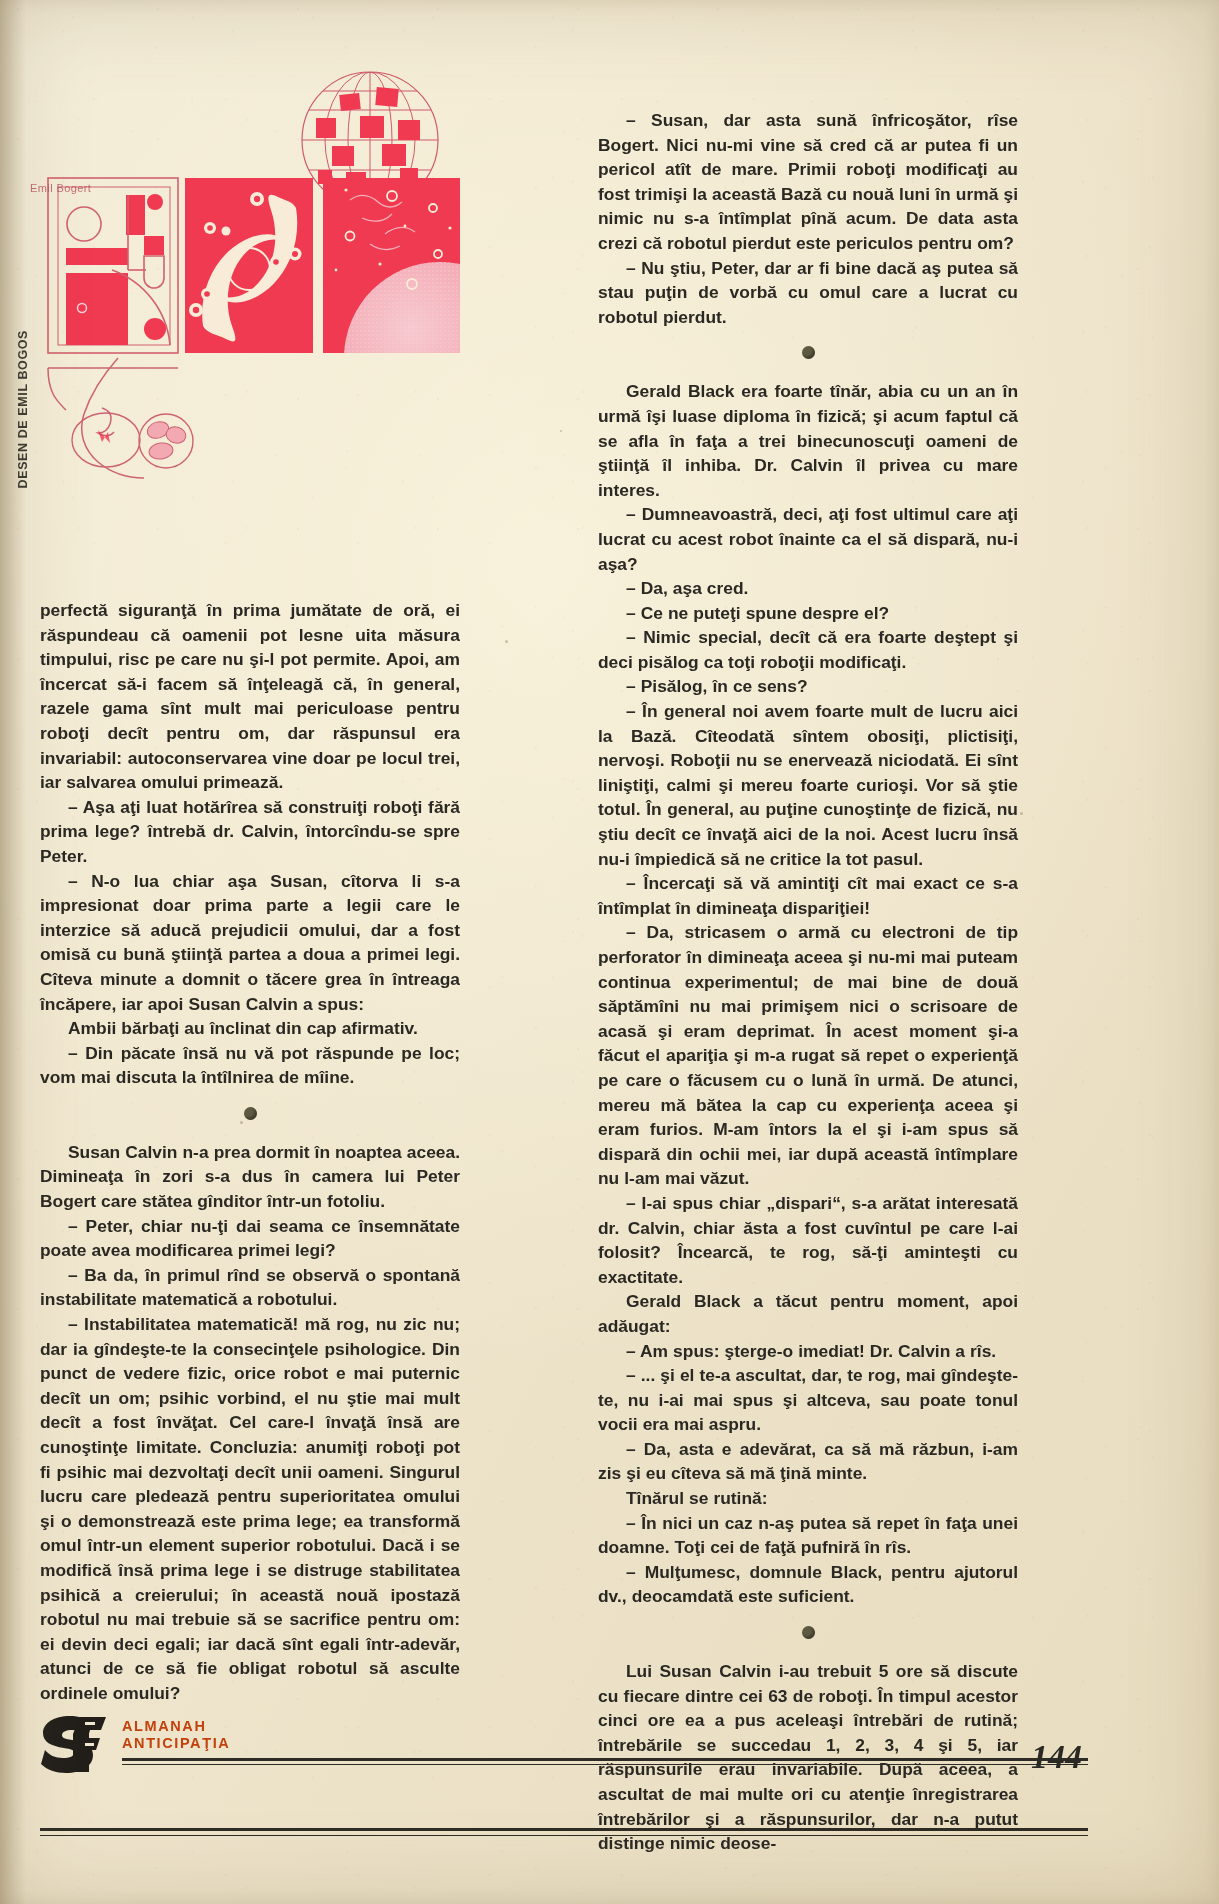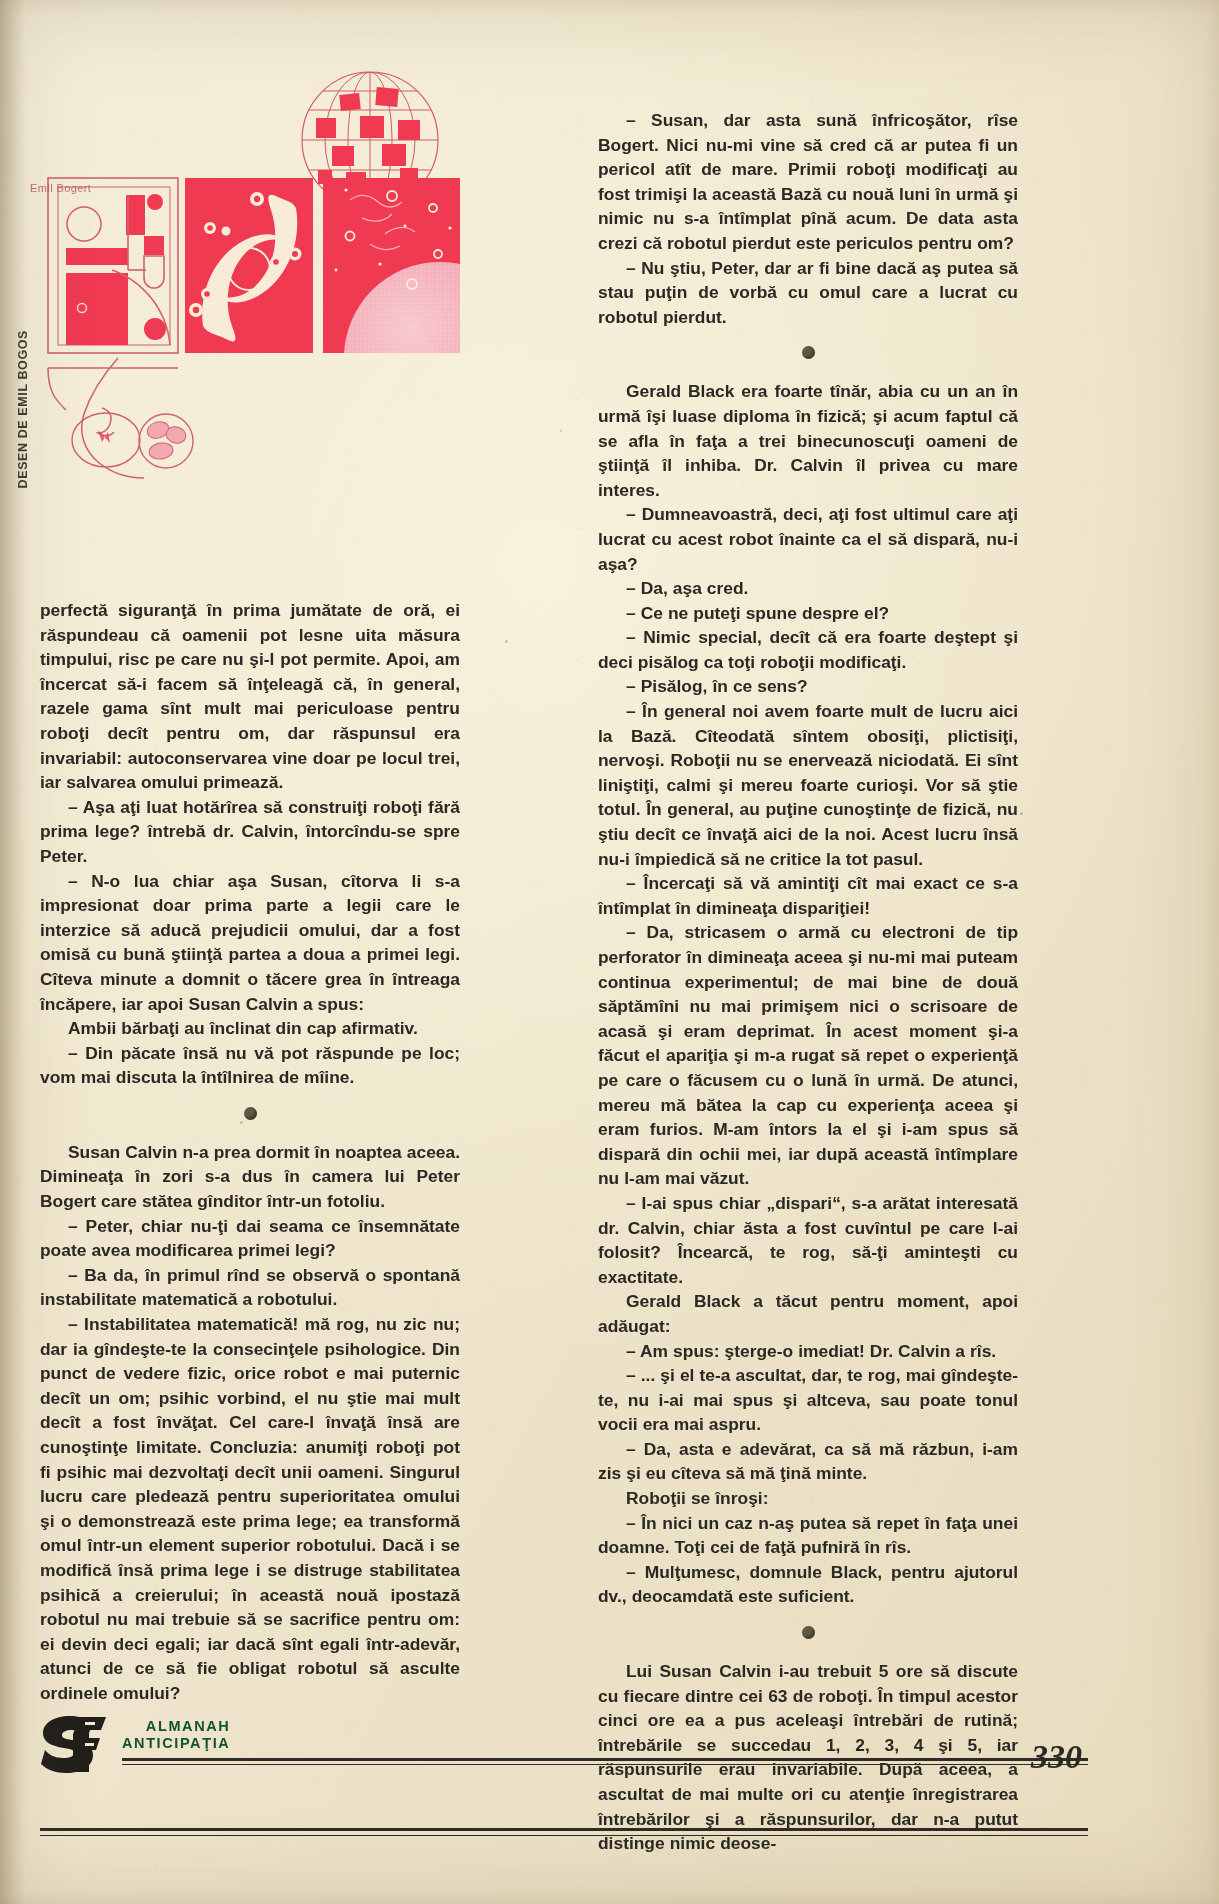--- a/index.html
+++ b/index.html
@@ -132,22 +132,21 @@
   }
   .almanah {
     position: absolute;
     left: 82px;
     top: 4px;
     font-family: "Liberation Sans", sans-serif;
     font-weight: 700;
     font-size: 14.5px;
     line-height: 17px;
     letter-spacing: 1.6px;
-    color: #14532d;
-    text-align: right;
+    color: #c2410c;
   }
   .rule-wrap {
     position: absolute;
     left: 82px;
     top: 44px;
     width: 966px;
   }
   .rule-wrap .r1 { height: 3px; background:#2e2c26; }
   .rule-wrap .r2 { height: 1px; background:#2e2c26; margin-top: 3px; }
   .pageno {
@@ -355,21 +354,21 @@
       <p class="ind">– Nimic special, decît că era foarte deştept şi deci pisălog ca toţi roboţii modificaţi.</p>
       <p class="ind">– Pisălog, în ce sens?</p>
       <p class="ind">– În general noi avem foarte mult de lucru aici la Bază. Cîteodată sîntem obosiţi, plictisiţi, nervoşi. Roboţii nu se enervează niciodată. Ei sînt liniştiţi, calmi şi mereu foarte curioşi. Vor să ştie totul. În general, au puţine cunoştinţe de fizică, nu ştiu decît ce învaţă aici de la noi. Acest lucru însă nu-i împiedică să ne critice la tot pasul.</p>
       <p class="ind">– Încercaţi să vă amintiţi cît mai exact ce s-a întîmplat în dimineaţa dispariţiei!</p>
       <p class="ind">– Da, stricasem o armă cu electroni de tip perforator în dimineaţa aceea şi nu-mi mai puteam continua experimentul; de mai bine de două săptămîni nu mai primişem nici o scrisoare de acasă şi eram deprimat. În acest moment şi-a făcut el apariţia şi m-a rugat să repet o experienţă pe care o făcusem cu o lună în urmă. De atunci, mereu mă bătea la cap cu experienţa aceea şi eram furios. M-am întors la el şi i-am spus să dispară din ochii mei, iar după această întîmplare nu l-am mai văzut.</p>
       <p class="ind">– I-ai spus chiar „dispari“, s-a arătat interesată dr. Calvin, chiar ăsta a fost cuvîntul pe care l-ai folosit? Încearcă, te rog, să-ţi aminteşti cu exactitate.</p>
       <p class="ind">Gerald Black a tăcut pentru moment, apoi adăugat:</p>
       <p class="ind">– Am spus: şterge-o imediat! Dr. Calvin a rîs.</p>
       <p class="ind">– ... şi el te-a ascultat, dar, te rog, mai gîndeşte-te, nu i-ai mai spus şi altceva, sau poate tonul vocii era mai aspru.</p>
       <p class="ind">– Da, asta e adevărat, ca să mă răzbun, i-am zis şi eu cîteva să mă ţină minte.</p>
-      <p class="ind">Roboţii se înroşi:</p>
+      <p class="ind">Tînărul se rutină:</p>
       <p class="ind">– În nici un caz n-aş putea să repet în faţa unei doamne. Toţi cei de faţă pufniră în rîs.</p>
       <p class="ind">– Mulţumesc, domnule Black, pentru ajutorul dv., deocamdată este suficient.</p>
       <div class="dot-sep"><i></i></div>
       <p class="ind">Lui Susan Calvin i-au trebuit 5 ore să discute cu fiecare dintre cei 63 de roboţi. În timpul acestor cinci ore ea a pus aceleaşi întrebări de rutină; întrebările se succedau 1, 2, 3, 4 şi 5, iar răspunsurile erau invariabile. După aceea, a ascultat de mai multe ori cu atenţie înregistrarea întrebărilor şi a răspunsurilor, dar n-a putut distinge nimic deose-</p>
     </div>
 
   <div class="footer">
     <div class="sf-logo">
       <svg width="66" height="62" viewBox="0 0 66 62" xmlns="http://www.w3.org/2000/svg">
         <g fill="#221f1b">
@@ -384,21 +383,21 @@
         </g>
       </svg>
     </div>
     <div class="almanah">
       <div>ALMANAH</div>
       <div>ANTICIPAŢIA</div>
     </div>
     <div class="rule-wrap">
       <div class="r1"></div>
       <div class="r2"></div>
-      <div class="pageno">330</div>
+      <div class="pageno">144</div>
     </div>
   </div>
 
   <div class="bottom-rules">
     <div class="b1"></div>
     <div class="b2"></div>
   </div>
 
   <div class="edge-shade"></div>
   <div class="speck" style="left:505px;top:640px;width:3px;height:3px;"></div>

